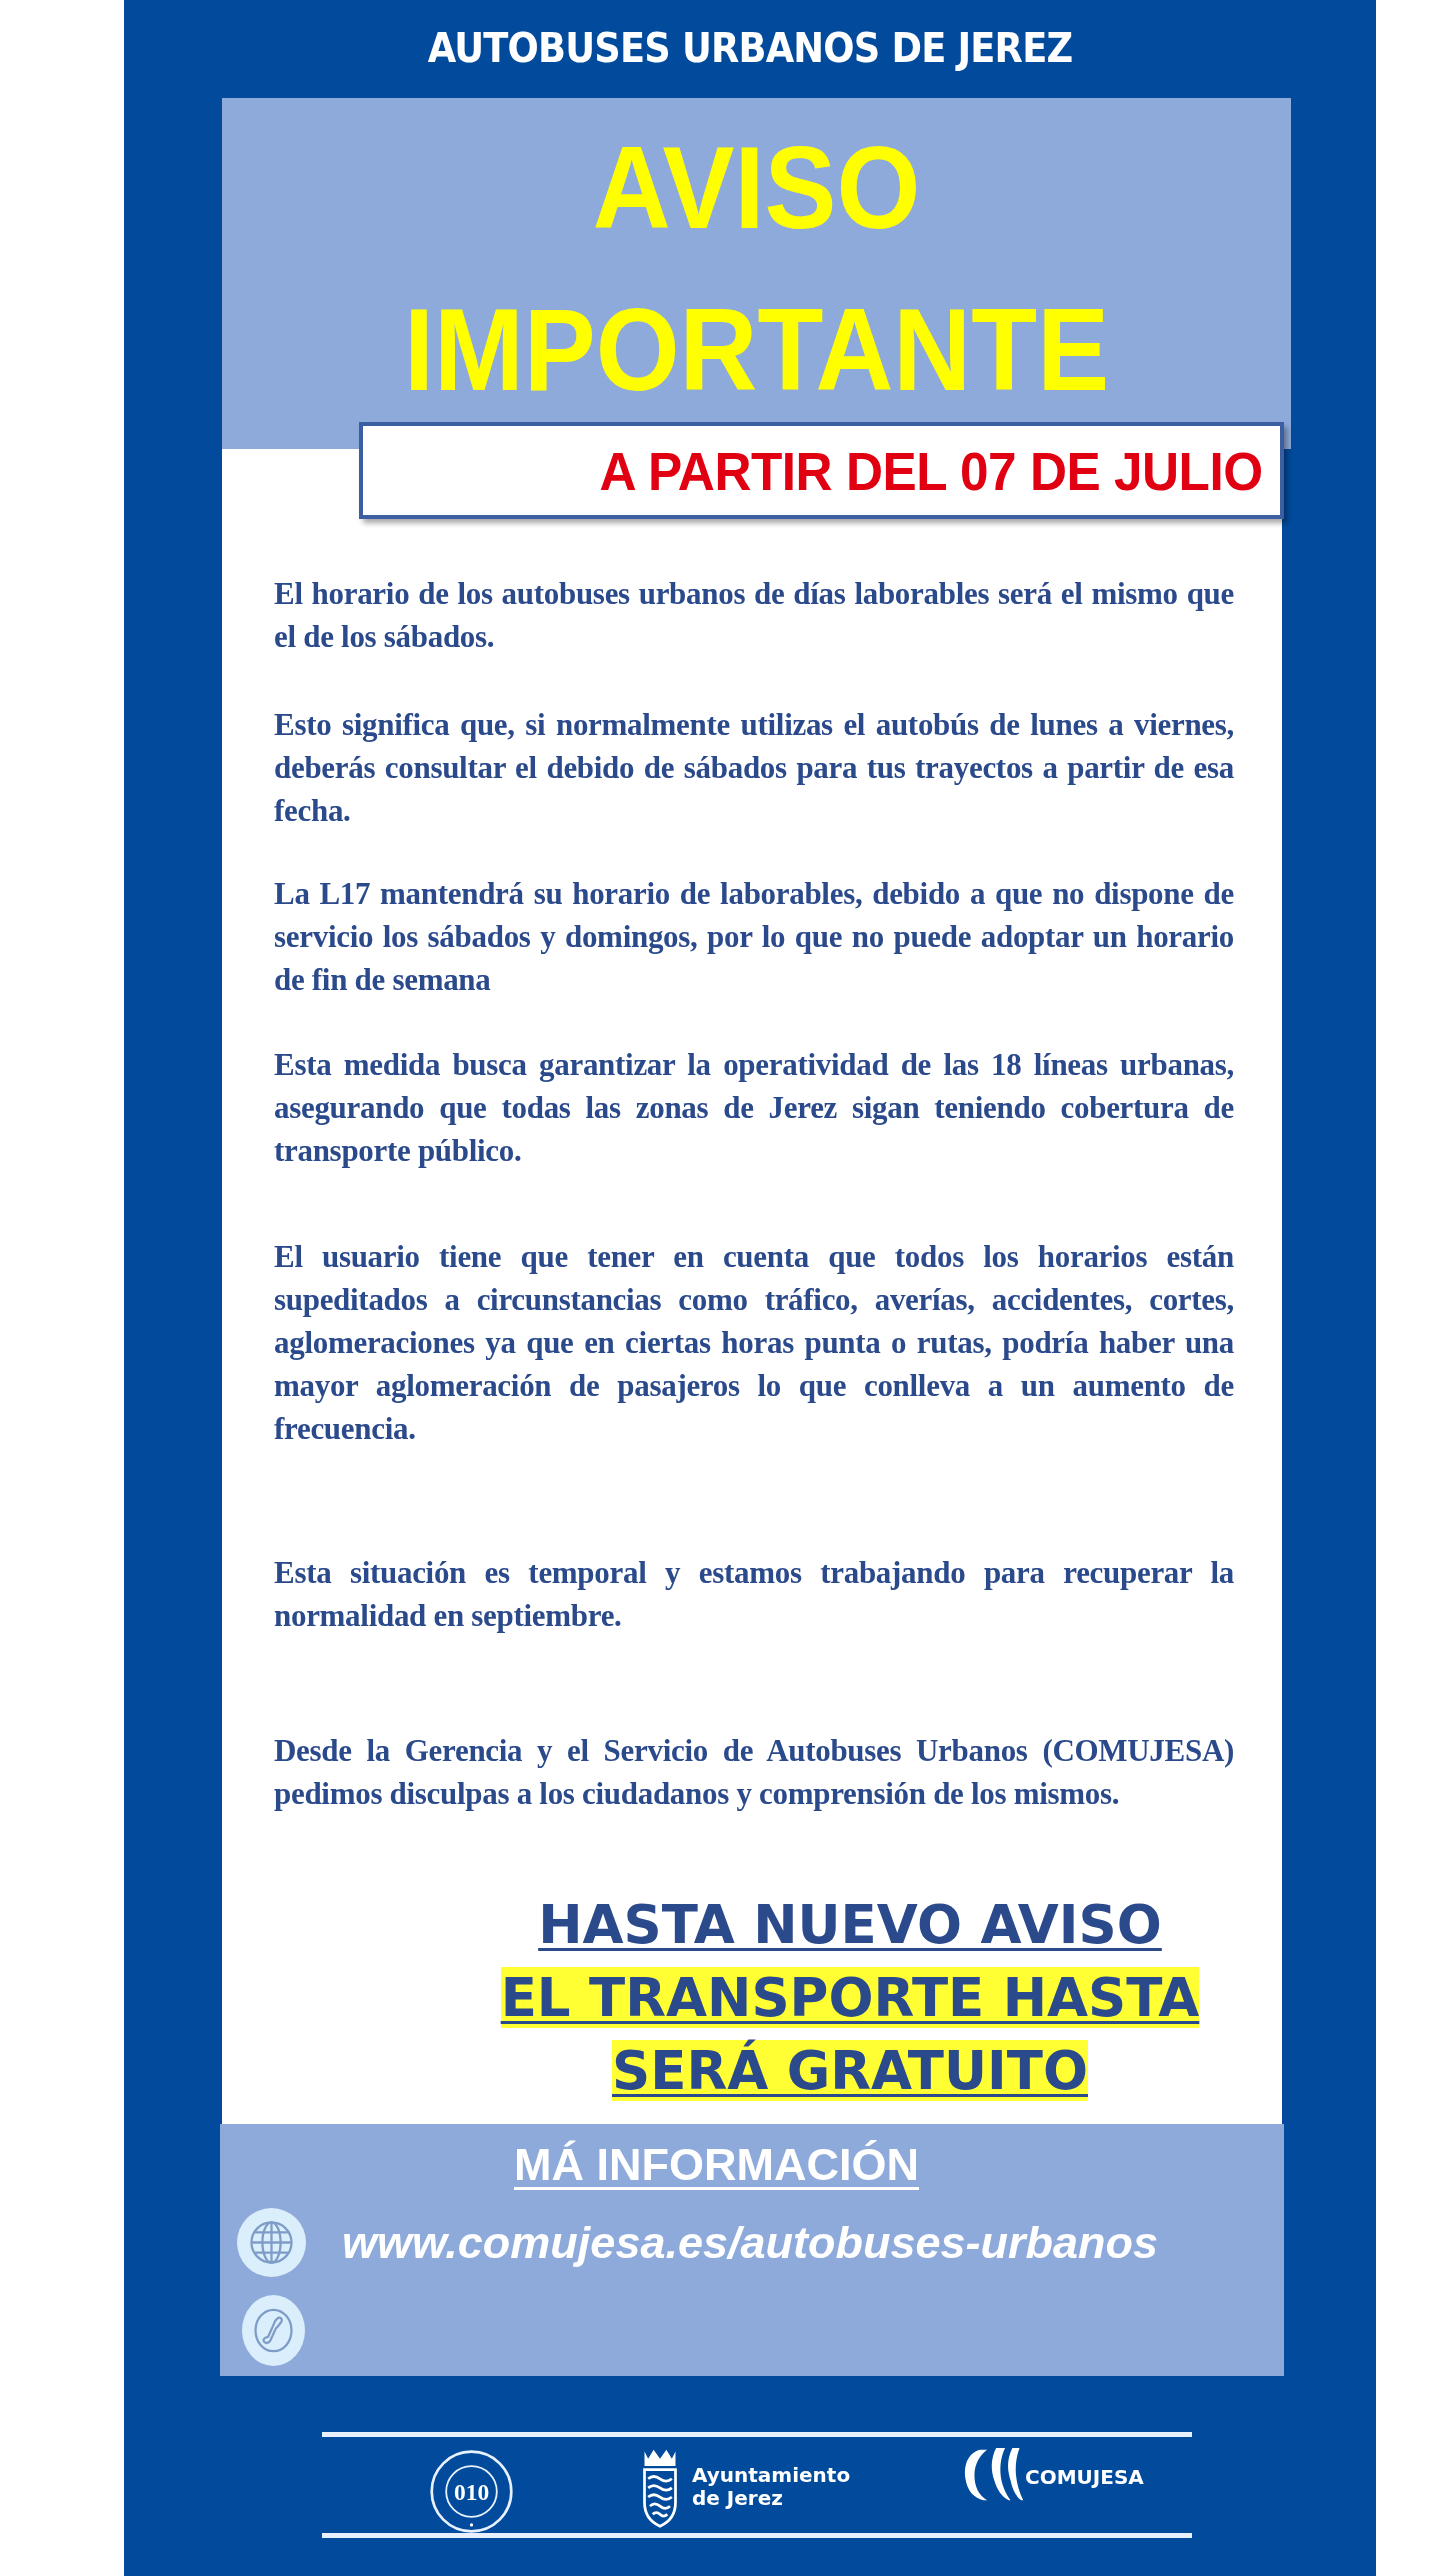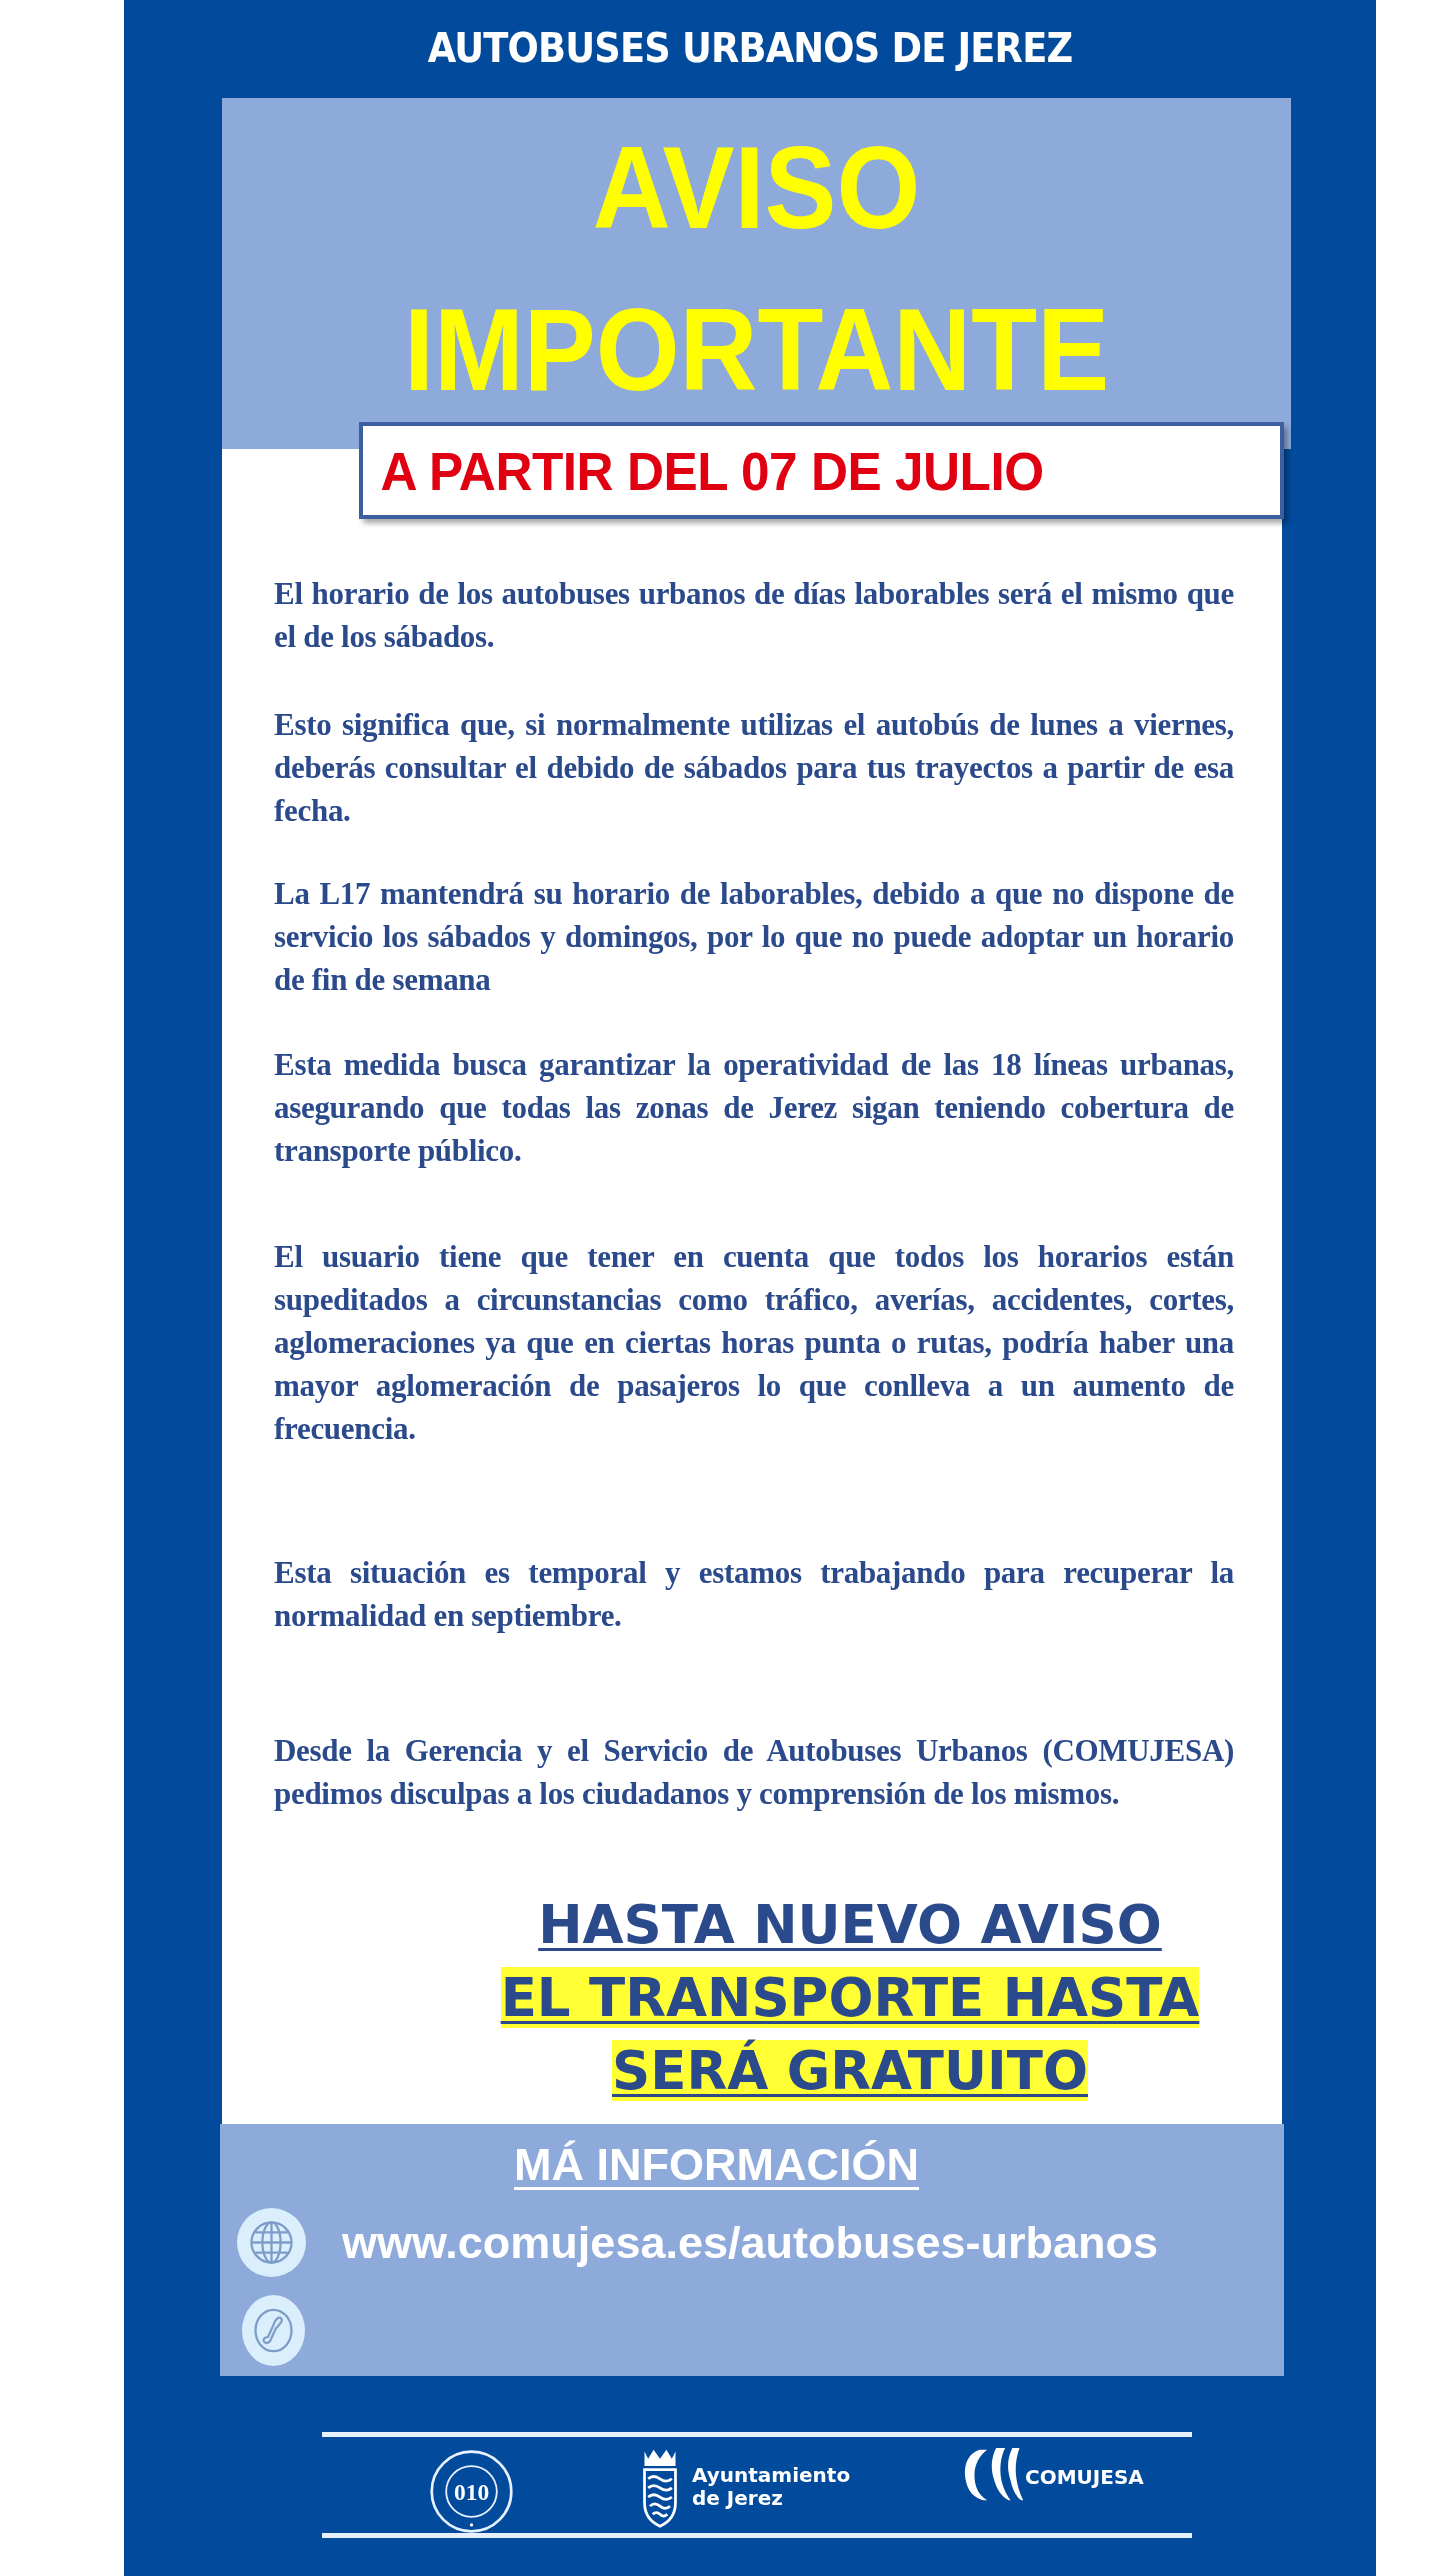--- a/index.html
+++ b/index.html
@@ -9,35 +9,35 @@
   .header-title { position:absolute; left:124px; width:1252px; top:25px; text-align:center;
          color:#ffffff; font-family:"DejaVu Sans", sans-serif; font-weight:bold; font-size:40px;
          letter-spacing:-0.9px; transform:scaleX(0.92); }
   .hero { position:absolute; left:222px; top:98px; width:1069px; height:351px; background:#8eaadb; }
   .hero-line { position:absolute; left:222px; width:1069px; text-align:center; color:#ffff00;
          font-family:"Liberation Sans", sans-serif; font-weight:bold; font-size:116px; line-height:116px;
          transform:scaleX(0.93); }
   .content { position:absolute; left:222px; top:449px; width:1060px; height:1676px; background:#ffffff; }
   .date-banner { position:absolute; left:359px; top:422px; width:917px; height:89px; background:#ffffff;
          border:4.5px solid #3b5fa0; box-shadow:3.6px 5.4px 5.4px rgba(0,0,0,0.35);
-         display:flex; align-items:center; justify-content:flex-start; }
+         display:flex; align-items:center; justify-content:flex-end; }
   .date-text { color:#e00012; font-weight:bold; font-size:54px; letter-spacing:-0.5px;
          font-family:"Liberation Sans", sans-serif; transform:scaleX(0.95); }
   .para { position:absolute; left:274px; width:960px; color:#2b4a8c; font-weight:bold;
          font-size:31px; line-height:43px; text-align:justify; margin:0;
          font-family:Liberation Serif, serif; letter-spacing:-0.3px; }
   .cta { position:absolute; left:222px; width:1256px; text-align:center; color:#2b4a8c;
          font-family:"DejaVu Sans", sans-serif; font-weight:bold; font-size:53px; line-height:71px; }
   .cta span { text-decoration:underline; text-decoration-thickness:2.7px; text-underline-offset:5.4px; }
   .cta .hl { background:#ffff33; }
   .info { position:absolute; left:220px; top:2124px; width:1064px; height:252px; background:#8eaadb; }
   .info-title { position:absolute; left:232px; width:969px; top:2139px; text-align:center; color:#ffffff;
          font-weight:bold; font-size:45px; text-decoration:underline; text-decoration-thickness:2.7px;
          text-underline-offset:7.2px; font-family:"Liberation Sans", sans-serif; }
-  .info-row { position:absolute; left:237px; display:flex; align-items:center; }
+  .info-row { position:absolute; left:237px; display:flex; align-items:center;font-style:italic; }
   .info-icon { width:69px; height:69px; border-radius:50%; background:#dbeefb; display:flex;
          align-items:center; justify-content:center; flex-shrink:0; }
   .info-text { color:#ffffff; font-weight:bold; font-size:45px; margin-left:36px; white-space:nowrap;
          font-family:"Liberation Sans", sans-serif; }
   .rule { position:absolute; left:322px; width:870px; height:4.5px; background:#e6f0ff; }
   .logo { position:absolute; display:flex; align-items:center; color:#ffffff; }
 </style>
 </head>
 <body>
 

